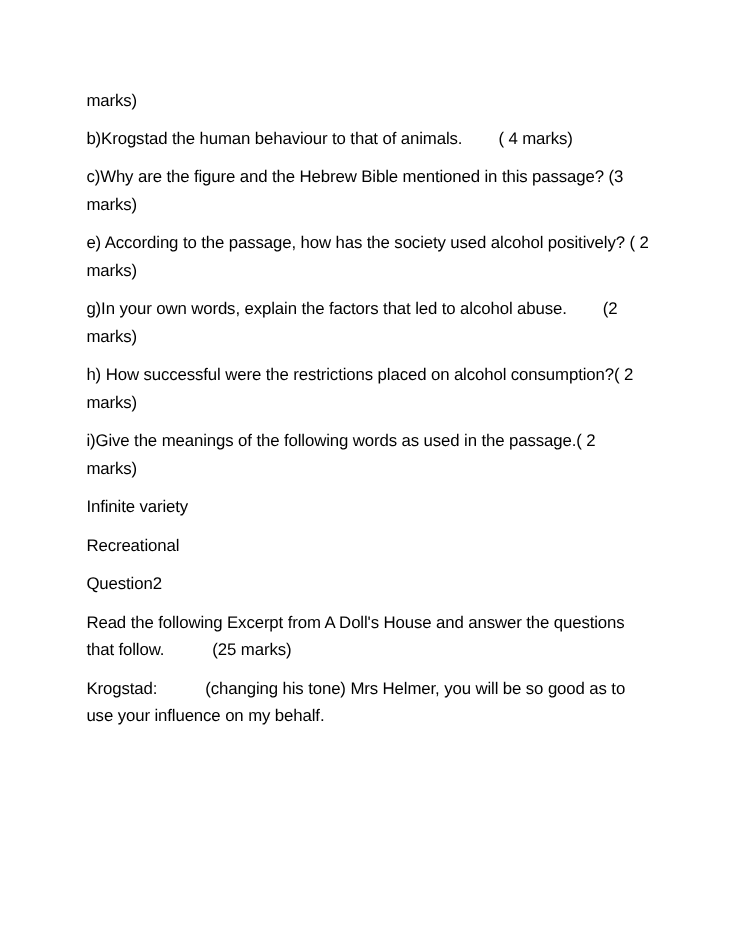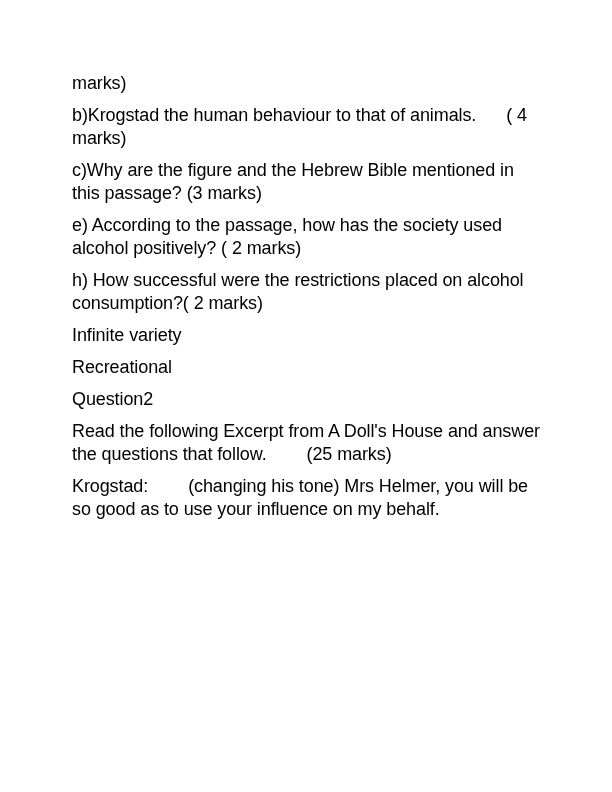--- a/index.html
+++ b/index.html
@@ -15,21 +15,21 @@
     font-family: "Liberation Sans", "DejaVu Sans", sans-serif;
     color: #000000;
   }
   .page {
     position: absolute;
     left: 72px;
     top: 72px;
     width: 470px;
   }
   .para {
-    font-size: 18px;
+    font-size: 14px;
     line-height: 23px;
     margin: 0 0 9px 0;
     letter-spacing: -0.1px;
   }
   .bold { font-weight: normal; }
   .tab { display: inline-block; width: 30px; }
   .tab-wide { display: inline-block; width: 40px; }
 </style>
 </head>
 <body>
@@ -41,23 +41,27 @@
   <p class="para">
     <span>b)Krogstad the human behaviour to that of animals.</span><span class="tab"></span><span>( 4 marks)</span>
   </p>
 
   <p class="para">c)Why are the figure and the Hebrew Bible mentioned in this passage? (3 marks)</p>
 
 
   <p class="para">e) According to the passage, how has the society used alcohol positively? ( 2 marks)</p>
 
 
+  <p class="para">
+    <span>g)In your own words, explain the factors that led to alcohol abuse.</span><span class="tab"></span><span>(2 marks)</span>
+  </p>
 
   <p class="para">h) How successful were the restrictions placed on alcohol consumption?( 2 marks)</p>
 
+  <p class="para">i)Give the meanings of the following words as used in the passage.( 2 marks)</p>
 
   <p class="para">Infinite variety</p>
 
   <p class="para">Recreational</p>
 
   <p class="para bold">Question2</p>
 
   <p class="para bold">
     <span>Read the following Excerpt from A Doll's House and answer the questions that follow.</span><span class="tab-wide"></span><span>(25 marks)</span>
   </p>

